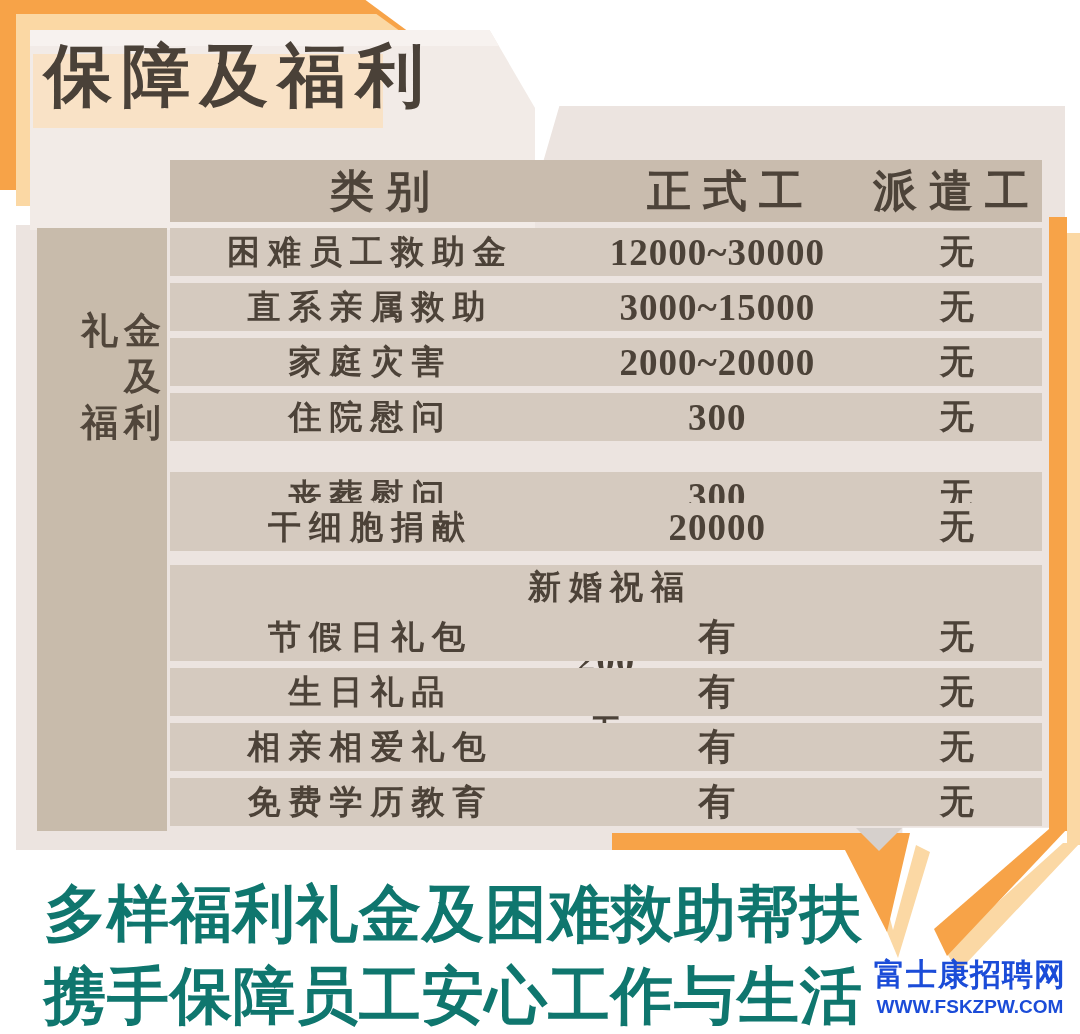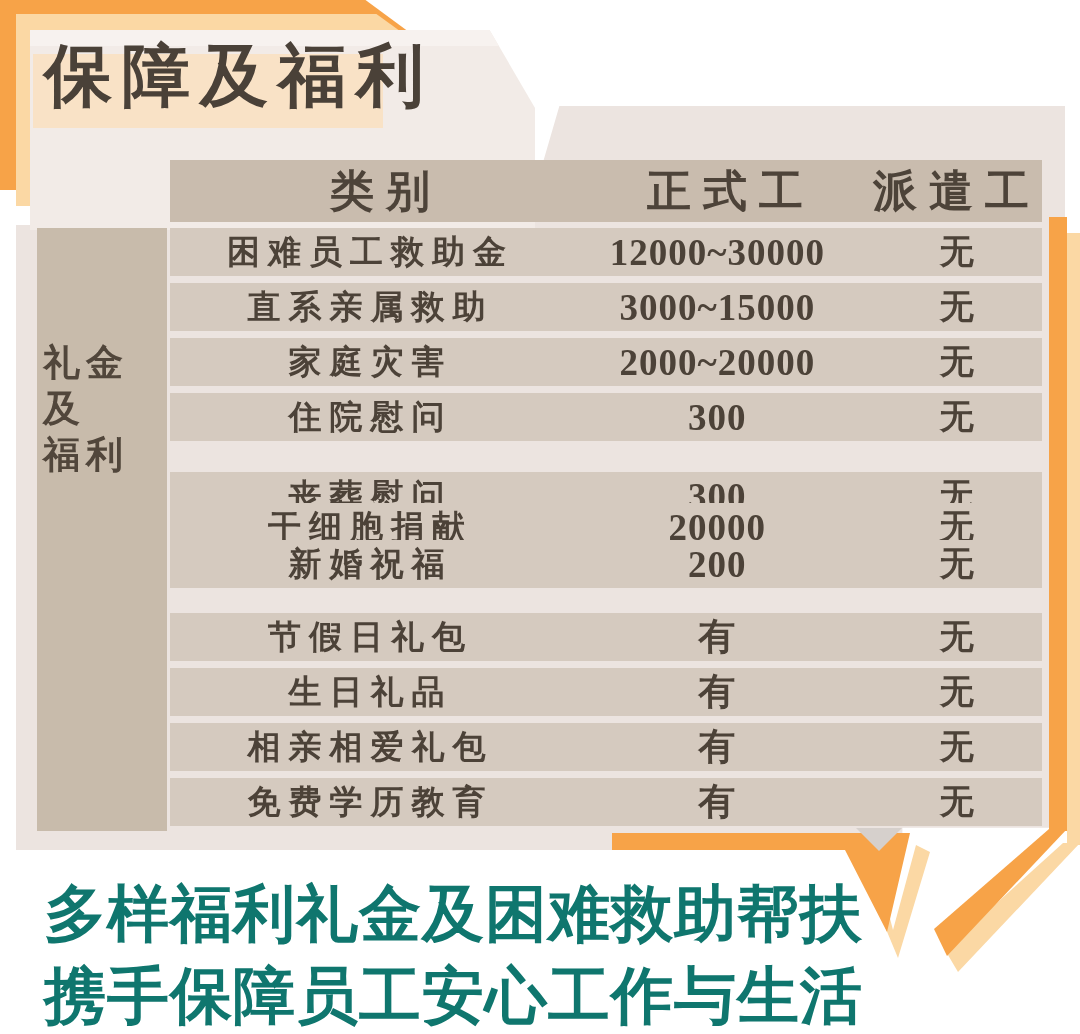--- a/index.html
+++ b/index.html
@@ -30,22 +30,22 @@
   .panel{
     position:absolute;left:16px;top:106px;width:1049px;height:744px;background:#ECE4E0;
     clip-path:polygon(0 16%,48.5% 16%,51.8% 0,100% 0,100% 97%,84.5% 97%,84.5% 100%,0 100%);
   }
   .strip-orange-right{position:absolute;left:1049px;top:217px;width:18px;height:614px;background:#F7A348;}
   .strip-peach-right{position:absolute;left:1067px;top:233px;width:13px;height:612px;background:#FBD8A4;}
   .tail-svg{position:absolute;left:600px;top:810px;width:480px;height:180px;}
   
   .group-label{
     position:absolute;left:37px;top:228px;width:130px;height:603px;background:#C8BBAB;
-    display:flex;flex-direction:column;align-items:flex-start;justify-content:flex-start;
-    padding-top:112px;box-sizing:border-box;
+    display:flex;flex-direction:column;align-items:flex-end;justify-content:flex-start;
+    padding-top:80px;box-sizing:border-box;
   }
   .group-label .gl-line{font-size:37px;letter-spacing:6px;line-height:46px;color:#51463B;text-indent:6px;}
   .thead{
     position:absolute;left:170px;top:160px;width:872px;height:62px;background:#C9BCAE;
     display:flex;align-items:center;
   }
   .trow{
     position:absolute;left:170px;width:872px;height:48px;background:#D5CABF;
     display:flex;align-items:center;gap:28px;
   }
@@ -134,21 +134,21 @@
     <div class="c2 val">300</div>
     <div class="c3 han">无</div>
   </div>
 
   <div class="trow" style="top: 503px;">
     <div class="c1 cat">干细胞捐献</div>
     <div class="c2 val">20000</div>
     <div class="c3 han">无</div>
   </div>
 
-  <div class="trow" style="top: 540px;">
+  <div class="trow" style="top: 565px; flex-direction: column;">
     <div class="c1 cat">新婚祝福</div>
     <div class="c2 val">200</div>
     <div class="c3 han">无</div>
   </div>
 
   <div class="trow" style="top: 613px;">
     <div class="c1 cat">节假日礼包</div>
     <div class="c2 val">有</div>
     <div class="c3 han">无</div>
   </div>
@@ -168,14 +168,18 @@
   <div class="trow" style="top: 778px;">
     <div class="c1 cat">免费学历教育</div>
     <div class="c2 val">有</div>
     <div class="c3 han">无</div>
   </div>
 </div>
 
   <div class="slogan1">多样福利礼金及困难救助帮扶</div>
   <div class="slogan2">携手保障员工安心工作与生活</div>
 
+  <div class="brand">
+    <div class="brand-name">富士康招聘网</div>
+    <div class="brand-url">WWW.FSKZPW.COM</div>
+  </div>
 
 </div>
 
 </body></html>

